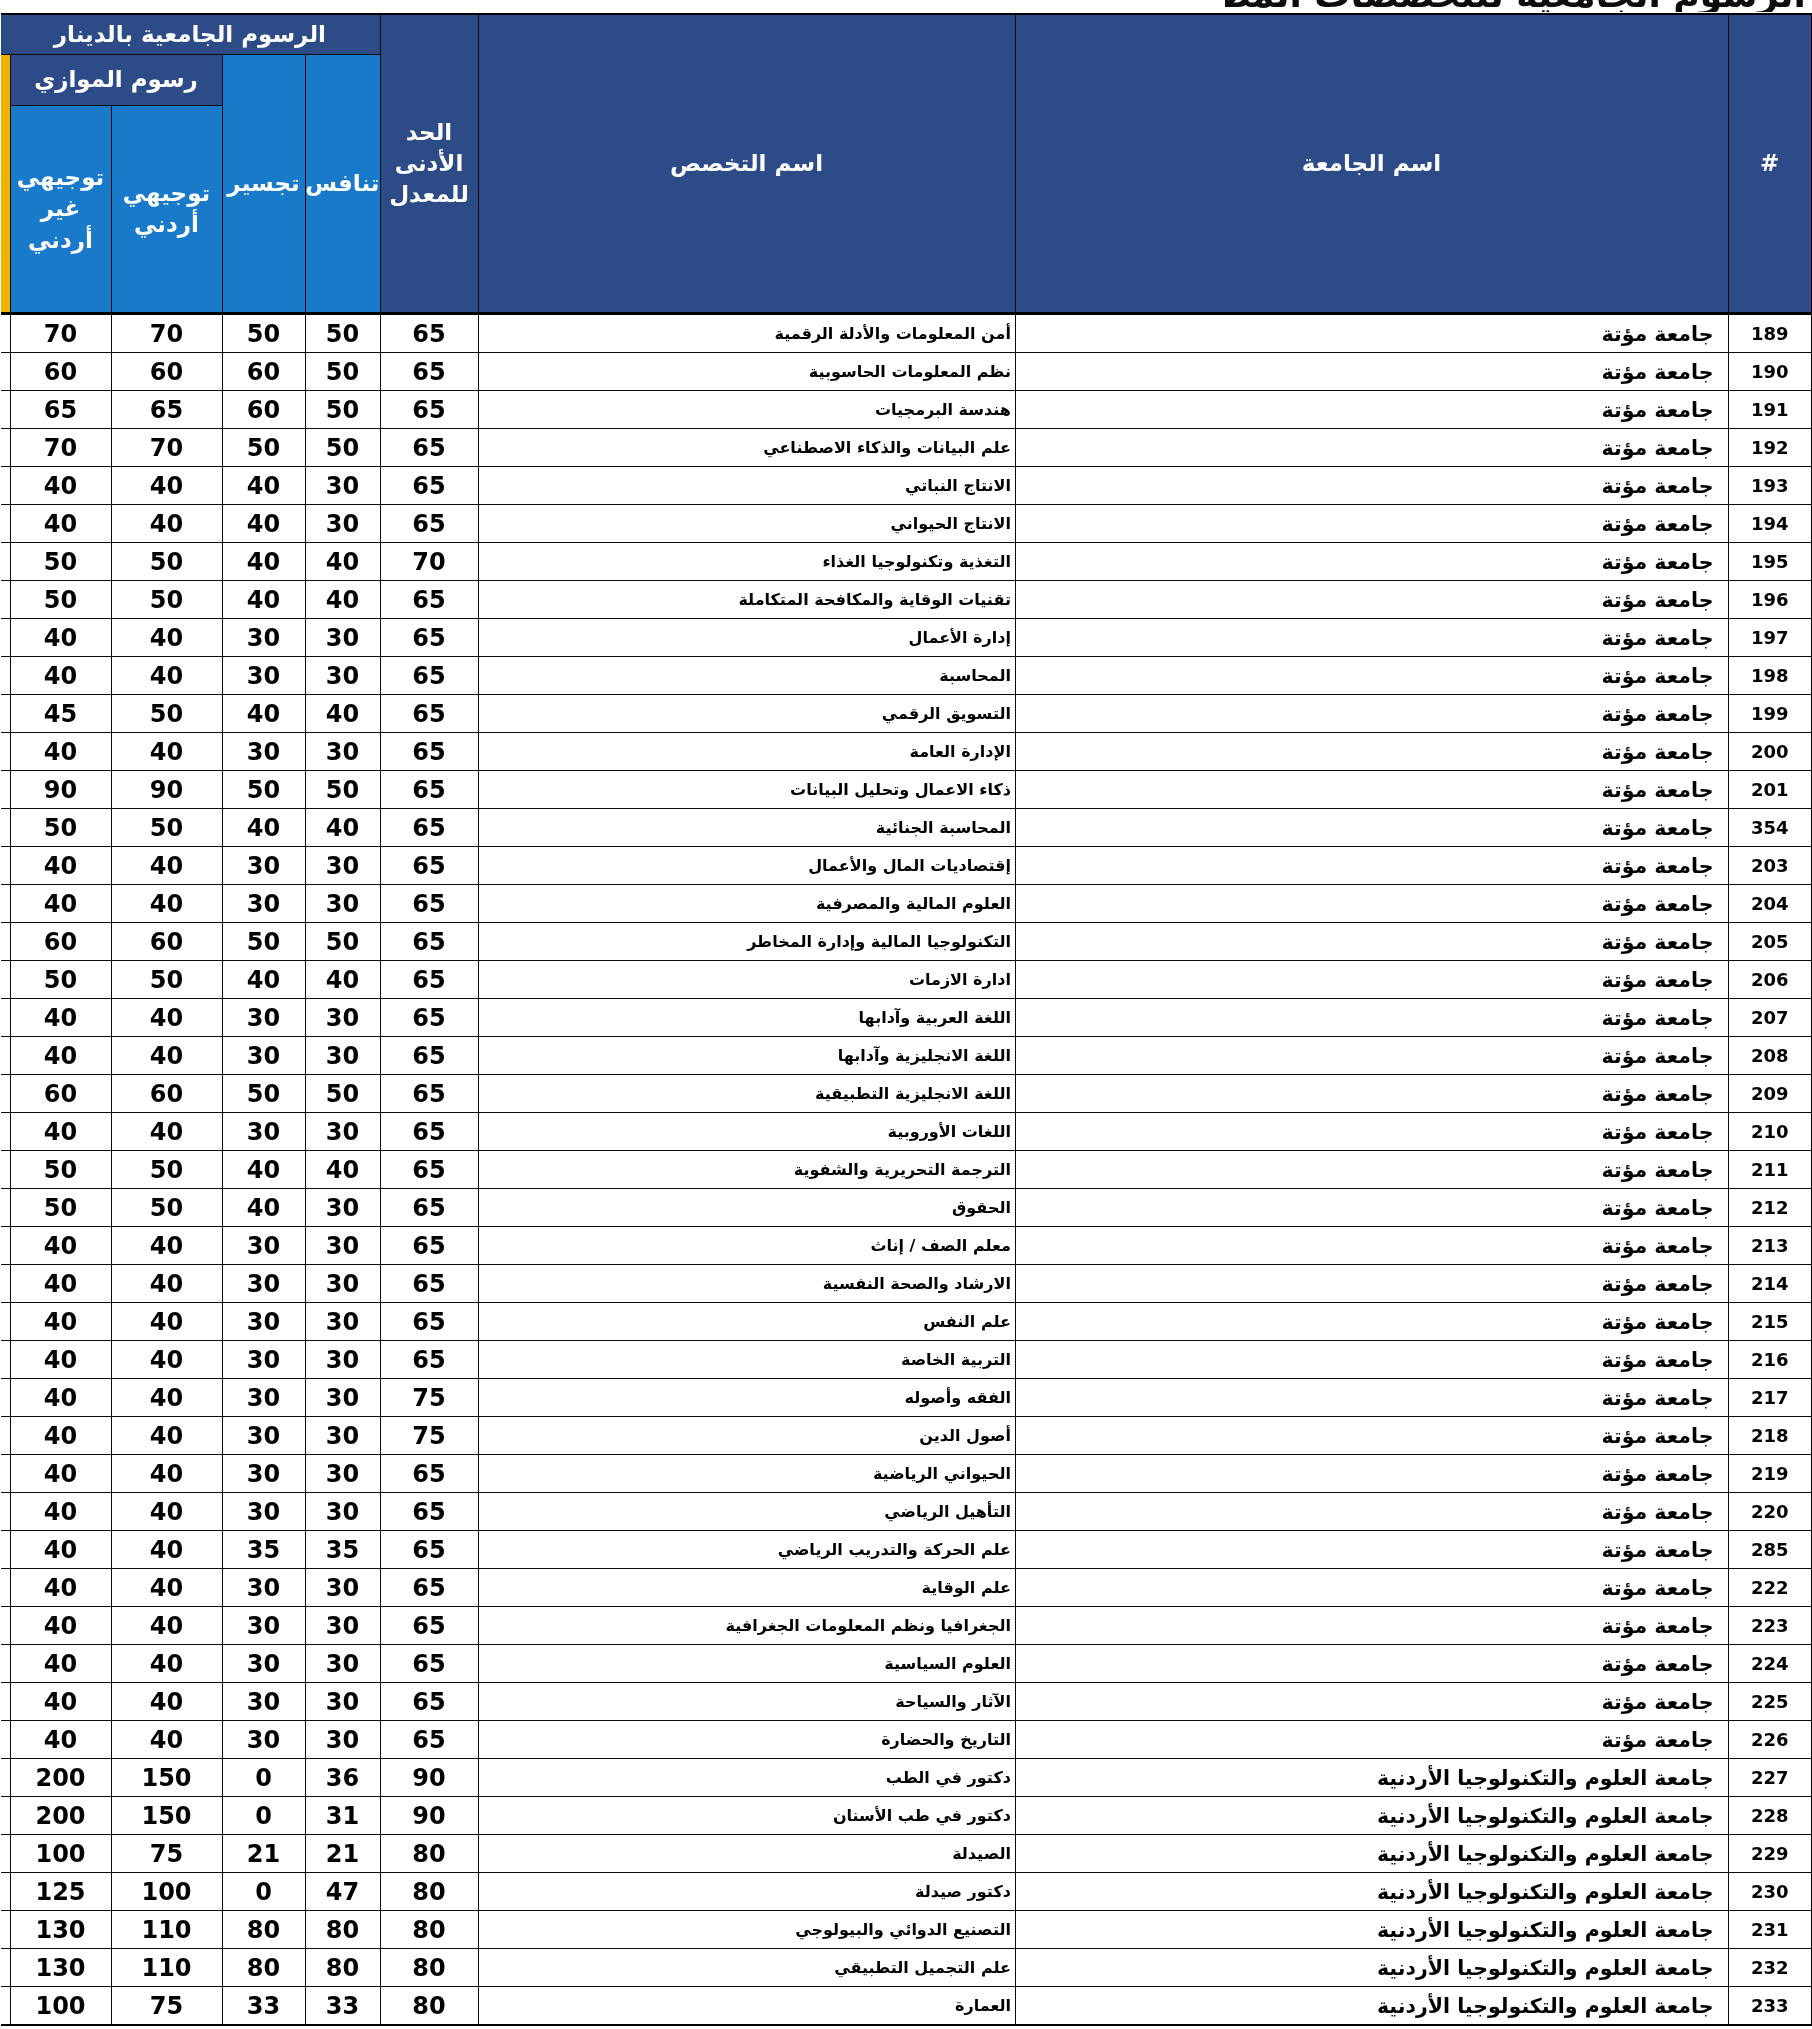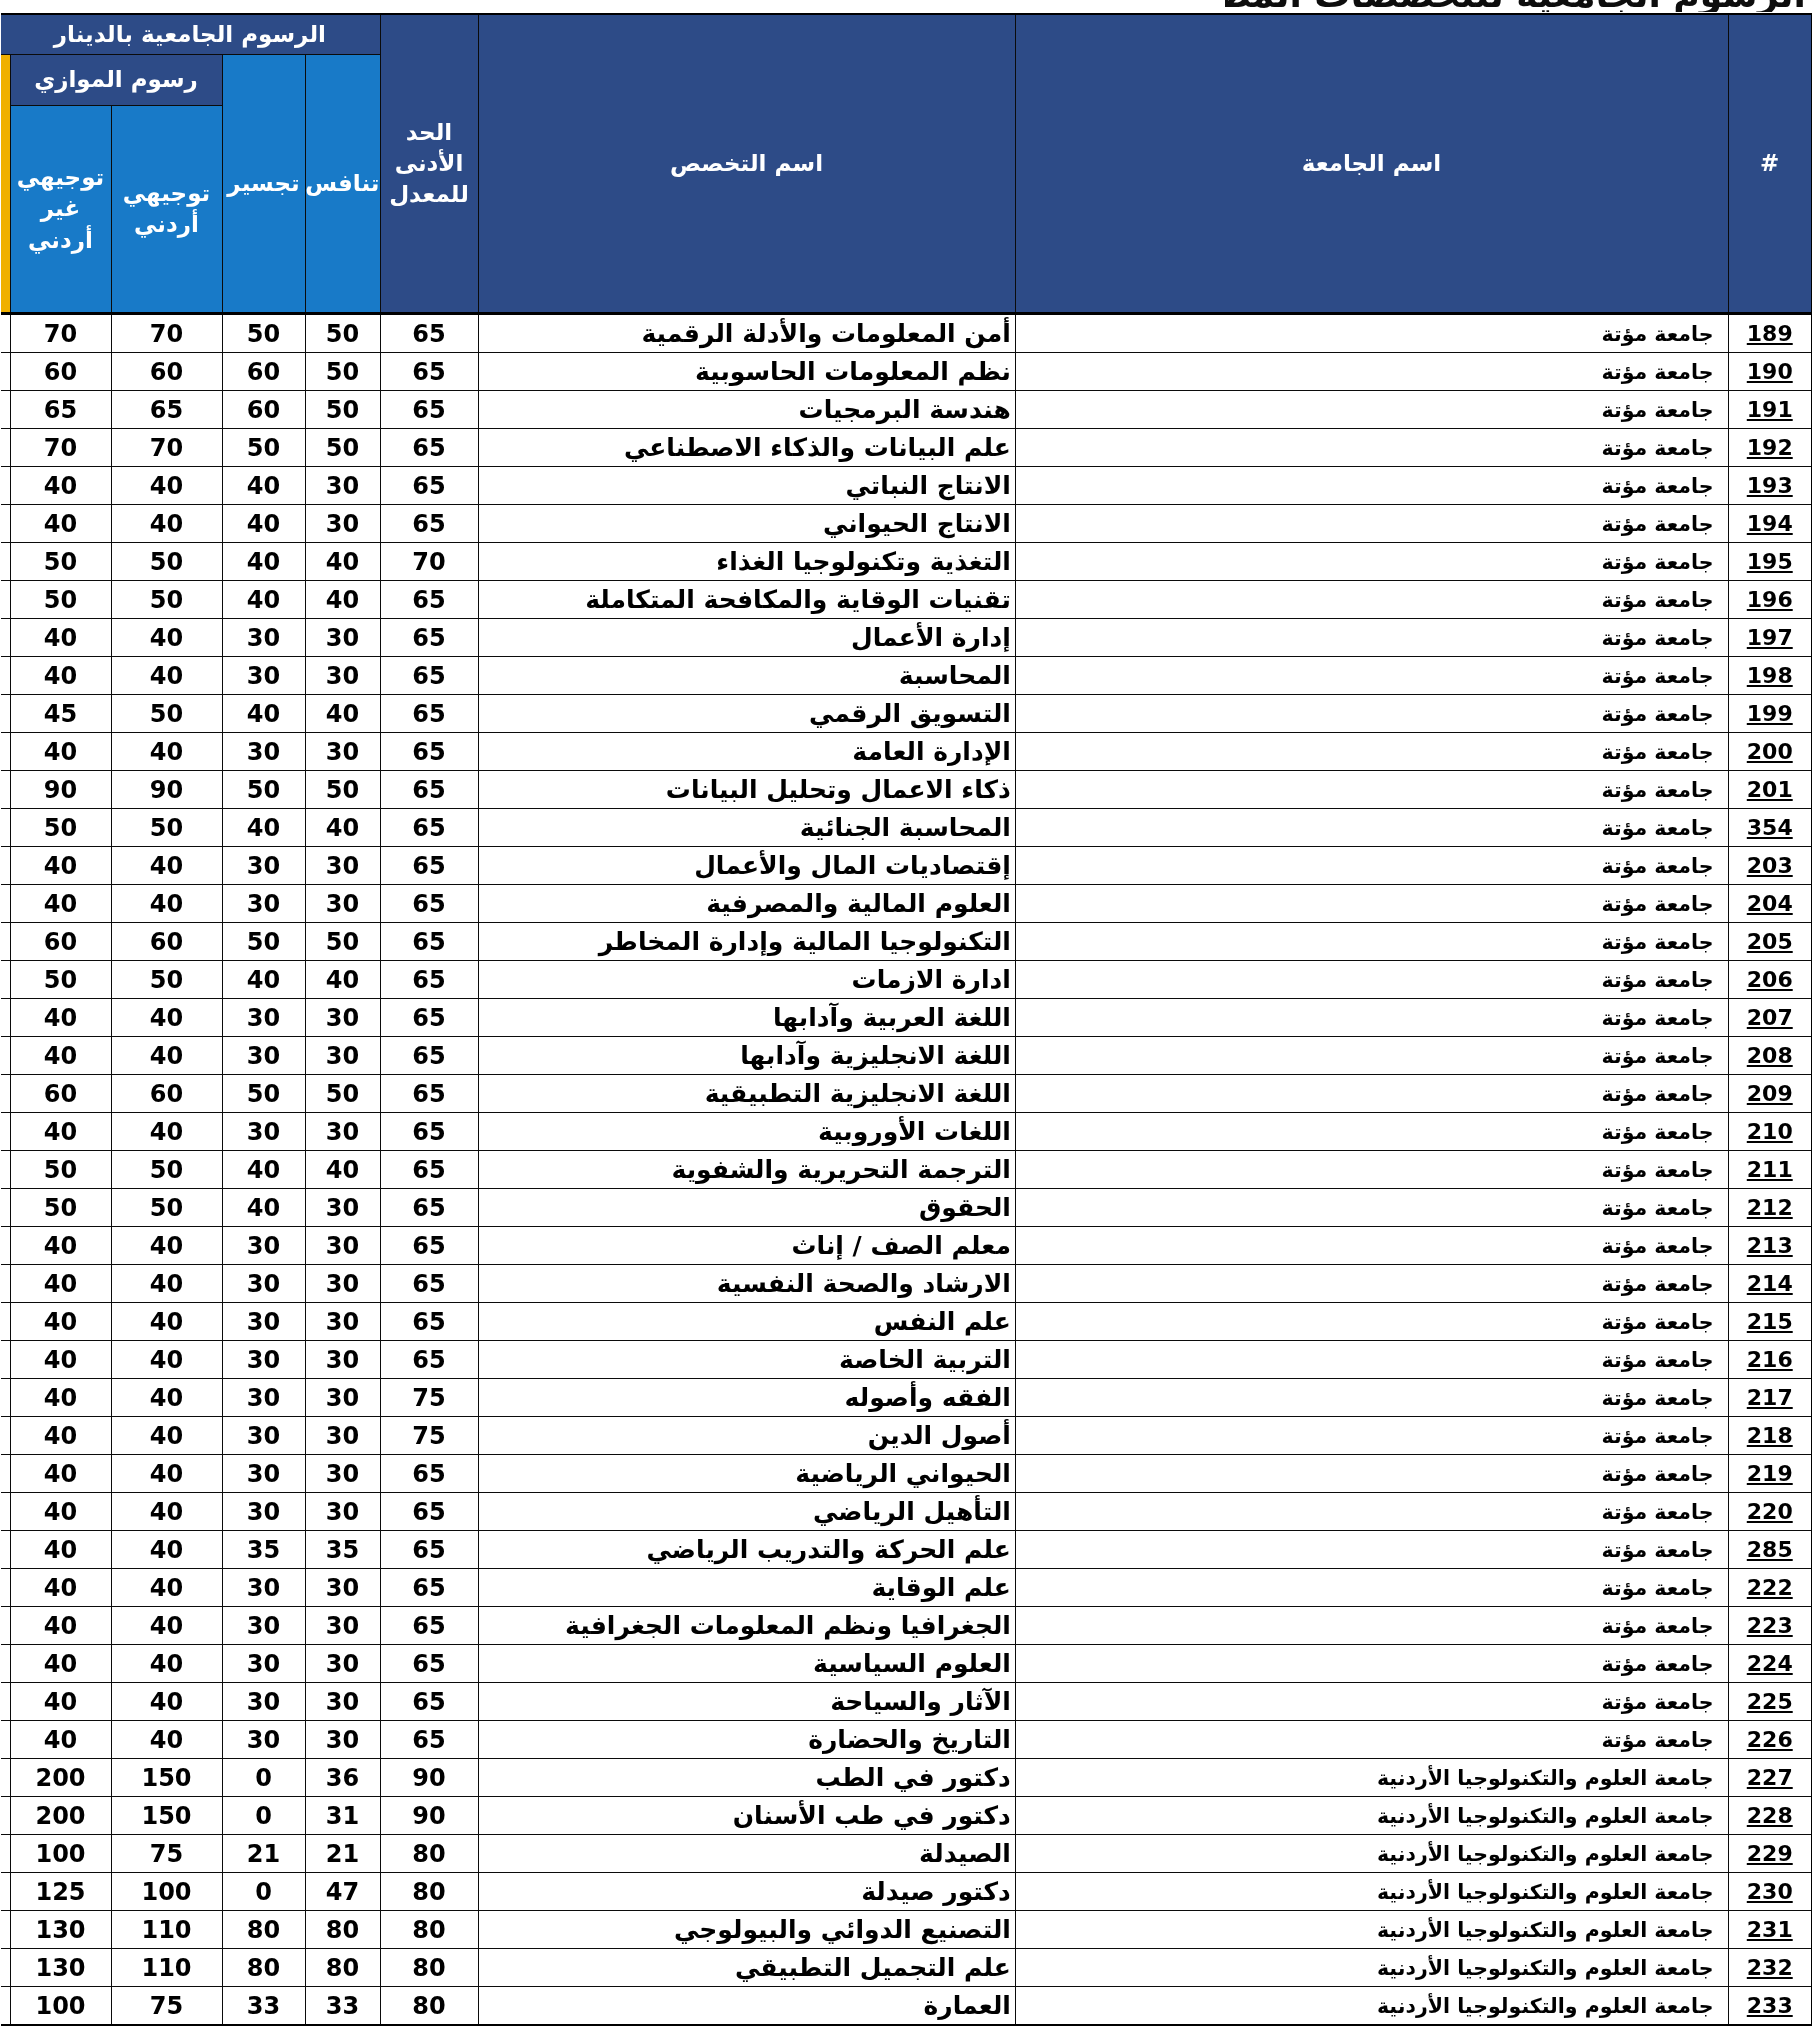--- a/index.html
+++ b/index.html
@@ -39,23 +39,23 @@
   .bblue{background:#187ac8;}
   .gold{background:#f0b000;}
   th.band-top{font-size:25px;}
   th.band-mid{font-size:25px;}
 
   .fees tbody td{
     background:#ffffff;color:#000;height:37px;
     font-weight:bold;white-space:nowrap;
   }
   .fees tbody tr:first-child td{border-top:3.6px solid #000;}
-  td.c-num{text-align:center;font-size:22px;text-decoration:underline;}
+  td.c-num{text-align:center;font-size:18px;}
   td.c-uni{text-align:right;font-size:20.5px;padding-right:14px;}
-  td.c-spec{text-align:right;font-size:25px;padding-right:3.6px;}
+  td.c-spec{text-align:right;font-size:16px;padding-right:3.6px;}
   td.c-fee{text-align:center;font-size:24px;}
   td.c-sliver{background:#ffffff;}
 </style>
 </head>
 <body>
 
 <div class="page">
 
   <div class="title-clip">
     <span>الرسوم الجامعية للتخصصات المطروحة</span>

